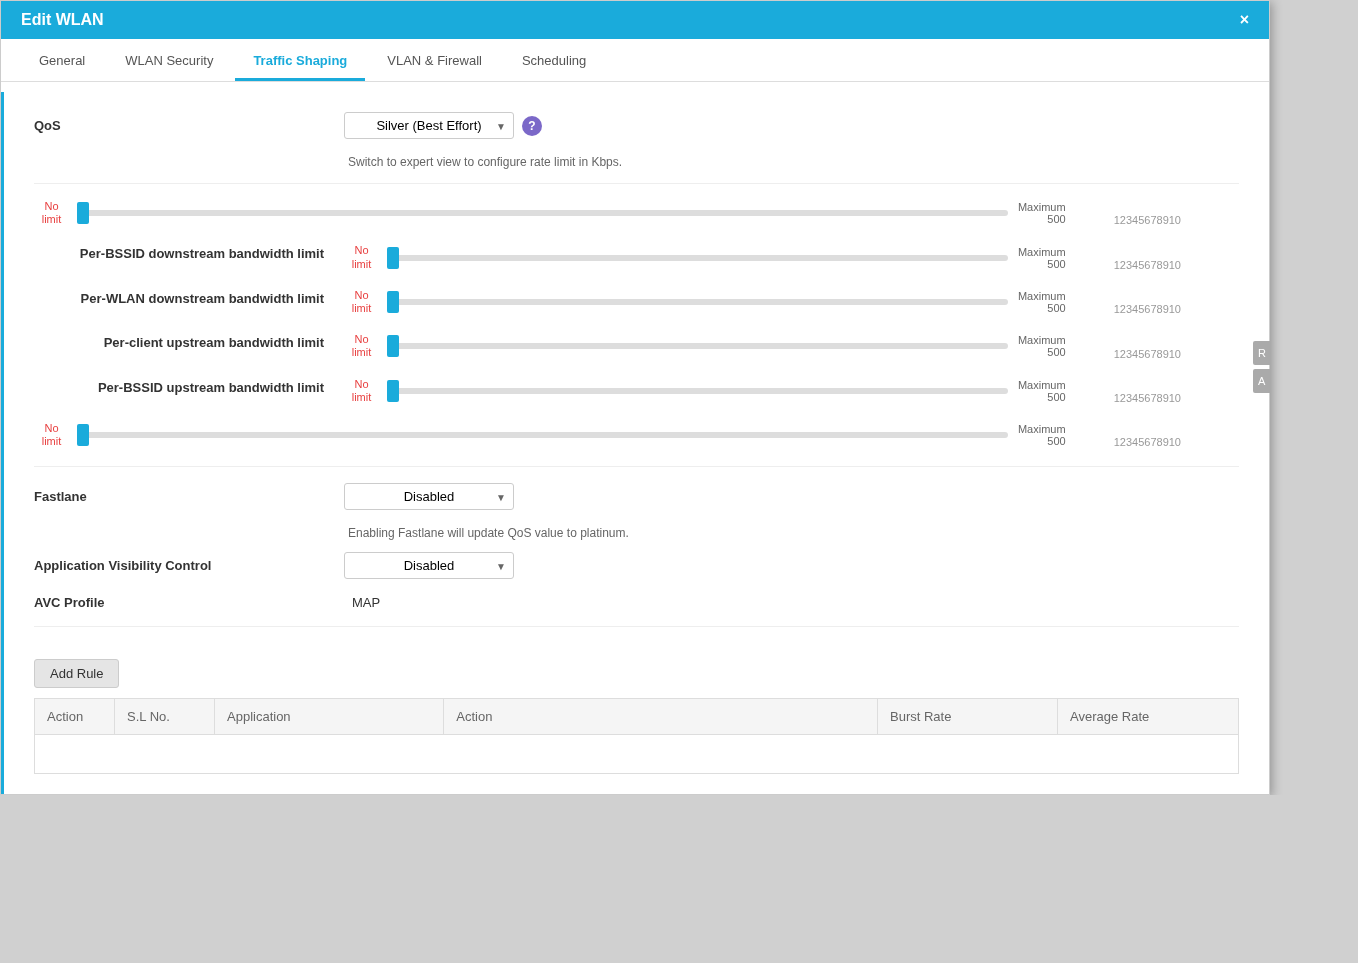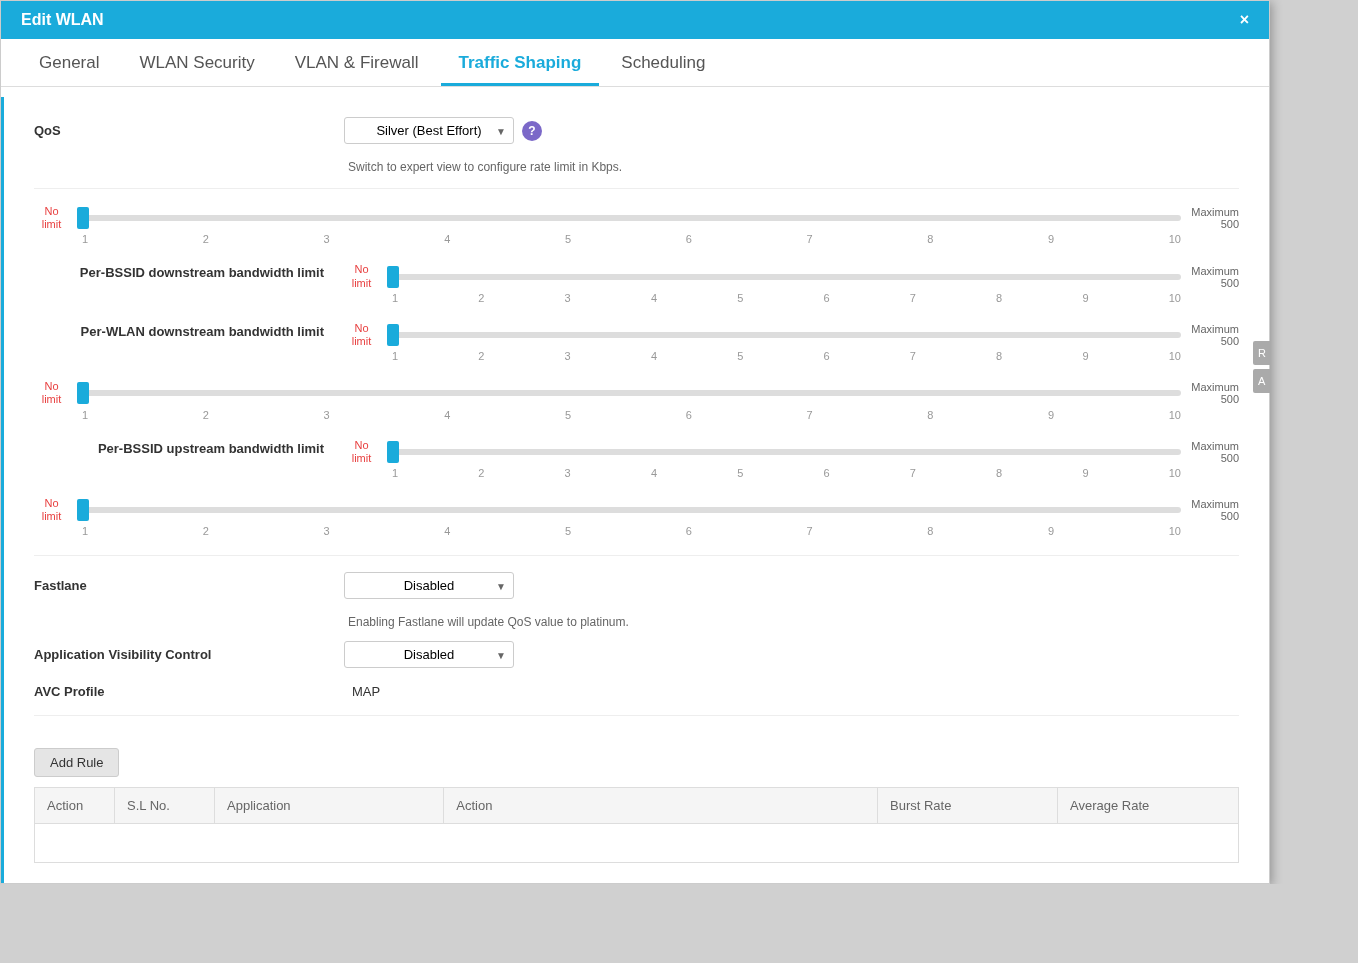--- a/index.html
+++ b/index.html
@@ -34,21 +34,21 @@
       display: flex;
       border-bottom: 1px solid #ddd;
       padding: 0 20px;
       background: #fff;
     }
 
     .tab-item {
       padding: 14px 18px 10px;
       cursor: pointer;
       color: #1aabdb;
-      font-size: 17px;
+      font-size: 13px;
       border-bottom: 3px solid transparent;
       margin-right: 4px;
     }
 
     .tab-item.active {
       color: #1aabdb;
       border-bottom: 3px solid #1aabdb;
       font-weight: bold;
     }
 
@@ -141,22 +141,23 @@
       min-width: 310px;
       padding-right: 20px;
       font-weight: bold;
       font-size: 13px;
       color: #333;
       padding-top: 2px;
     }
 
     .slider-container {
       display: flex;
-      flex-direction: column;
+      flex-direction: row;
       flex: 1;
+      align-items: flex-end;
     }
 
     .slider-track-wrapper {
       display: flex;
       align-items: center;
       width: 100%;
     }
 
     .slider-track {
       position: relative;
@@ -269,22 +270,22 @@
 <div class="modal-wrapper">
 
   <div class="modal-header">
     <span>Edit WLAN</span>
     <span class="modal-close">×</span>
   </div>
 
   <div class="tabs-bar">
     <div class="tab-item inactive">General</div>
     <div class="tab-item inactive">WLAN Security</div>
+    <div class="tab-item active">Traffic Shaping</div>
     <div class="tab-item inactive">VLAN &amp; Firewall</div>
-    <div class="tab-item active">Traffic Shaping</div>
     <div class="tab-item inactive">Scheduling</div>
   </div>
 
   <div class="content-area">
 
     
     <div class="form-row">
       <div class="form-label">QoS</div>
       <div class="select-wrapper">
         <select class="form-select">
@@ -375,20 +376,21 @@
               <span>5</span>
               <span>6</span>
               <span>7</span>
               <span>8</span>
               <span>9</span>
               <span>10</span>
             </div>
           </div>
         </div>
         <div class="slider-row">
+          <div class="slider-label">Per-client upstream bandwidth limit</div>
           <div class="slider-container">
             <div class="slider-track-wrapper">
               <div class="slider-no-limit" style="white-space: pre-line;">No
 limit</div>
               <div class="slider-track">
                 <div class="slider-thumb"></div>
               </div>
               <div class="slider-max" style="white-space: pre-line;">Maximum
 500</div>
             </div>

